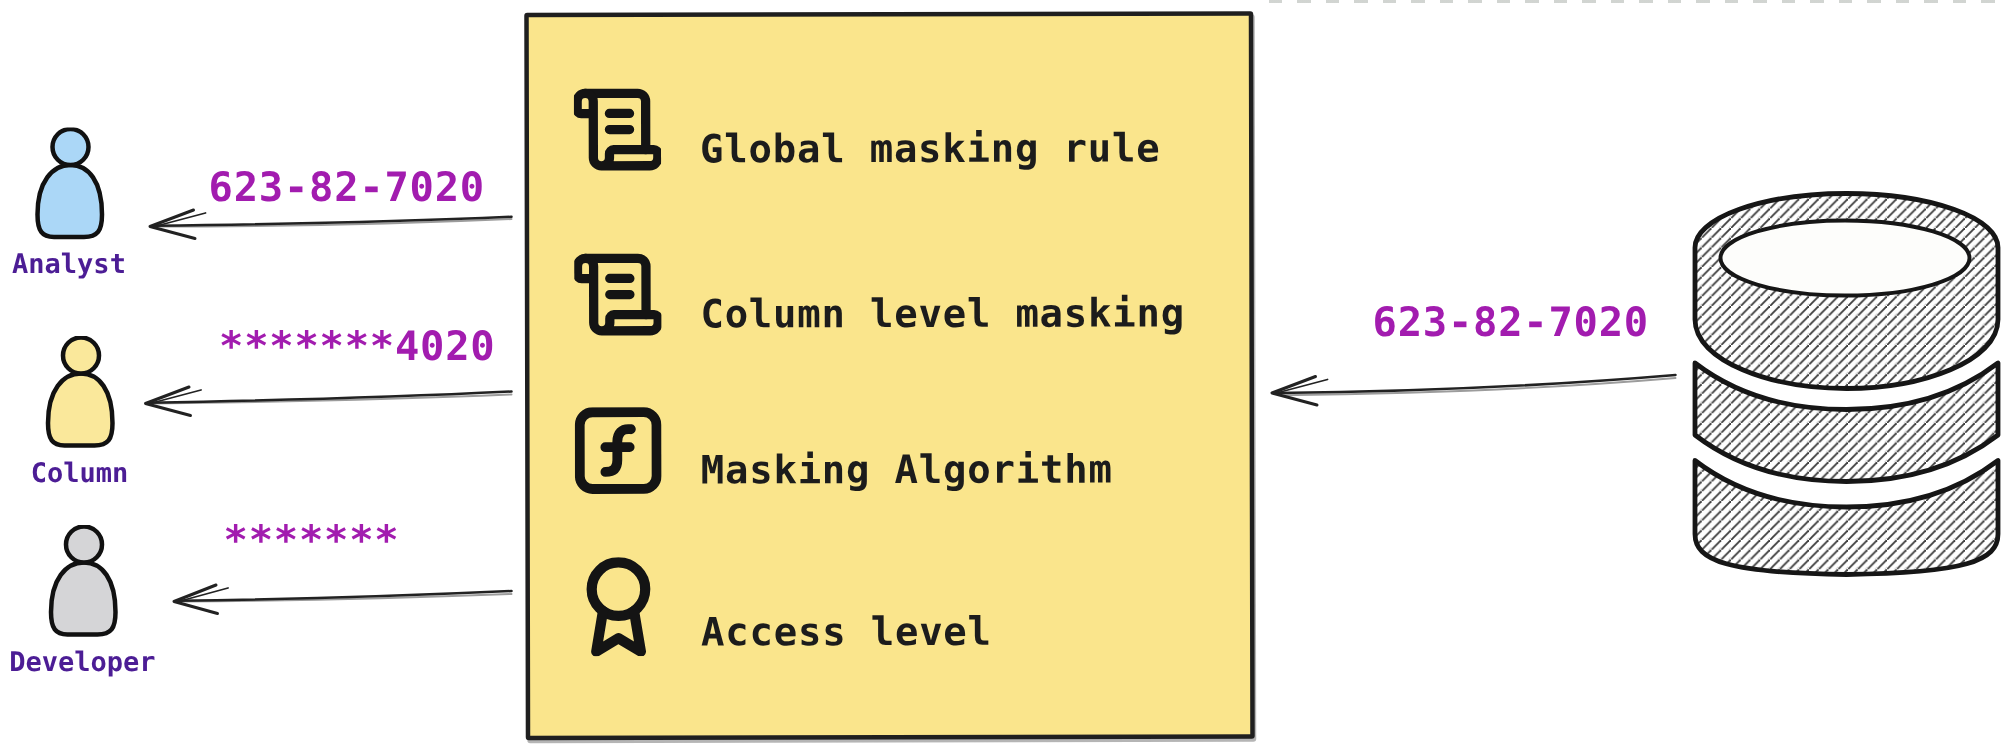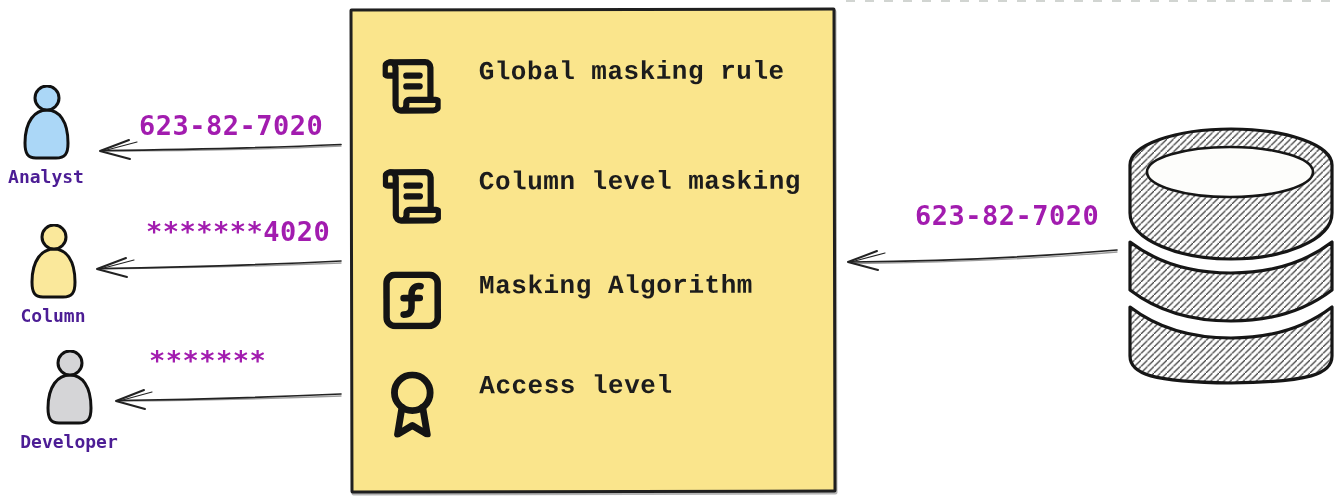--- a/index.html
+++ b/index.html
@@ -21,40 +21,40 @@
   .mask-box{
     position:absolute;left:350px;top:8px;width:486px;height:485px;
     box-sizing:border-box;
     background:#FAE58C;
     border:3px solid #1f1f1f;
     border-radius:2px;
     transform:rotate(-0.12deg);
     box-shadow:1px 2px 0 rgba(90,90,90,.45);
   }
   .box-row{
-    position:absolute;left:30px;display:flex;align-items:flex-start;gap:38px;font-family:Liberation Mono, monospace;
+    position:absolute;left:30px;display:flex;align-items:flex-end;gap:26px;
   }
   .box-row .icon{flex:0 0 auto;display:block;}
   .box-row .row-label{
     font-size:26px;font-weight:700;letter-spacing:.5px;color:#1c1c1c;white-space:nowrap;
   }
   .row-1{top:46px;}
   .row-2{top:156px;}
   .row-3{top:260px;}
   .row-4{top:360px;}
   
   .persona{
     position:absolute;width:110px;display:flex;flex-direction:column;align-items:center;
   }
   .persona .role{
     margin-top:5px;font-size:18px;font-weight:700;color:#4c1d95;white-space:nowrap;
   }
   .persona-analyst{left:-9px;top:85px;}
   .persona-support{left:-2px;top:224px;}
-  .persona-developer{left:0px;top:350px;margin-left:14px;}
+  .persona-developer{left:0px;top:350px;}
   
   .value-label{
     position:absolute;font-size:27px;font-weight:700;color:#a21caf;white-space:nowrap;letter-spacing:.5px;
   }
   .v-analyst{left:139px;top:110px;}
   .v-support{left:146px;top:216px;}
   .v-developer{left:149px;top:345px;}
   .v-database{left:915px;top:200px;}
   
   .overlay{position:absolute;left:0;top:0;pointer-events:none;}

